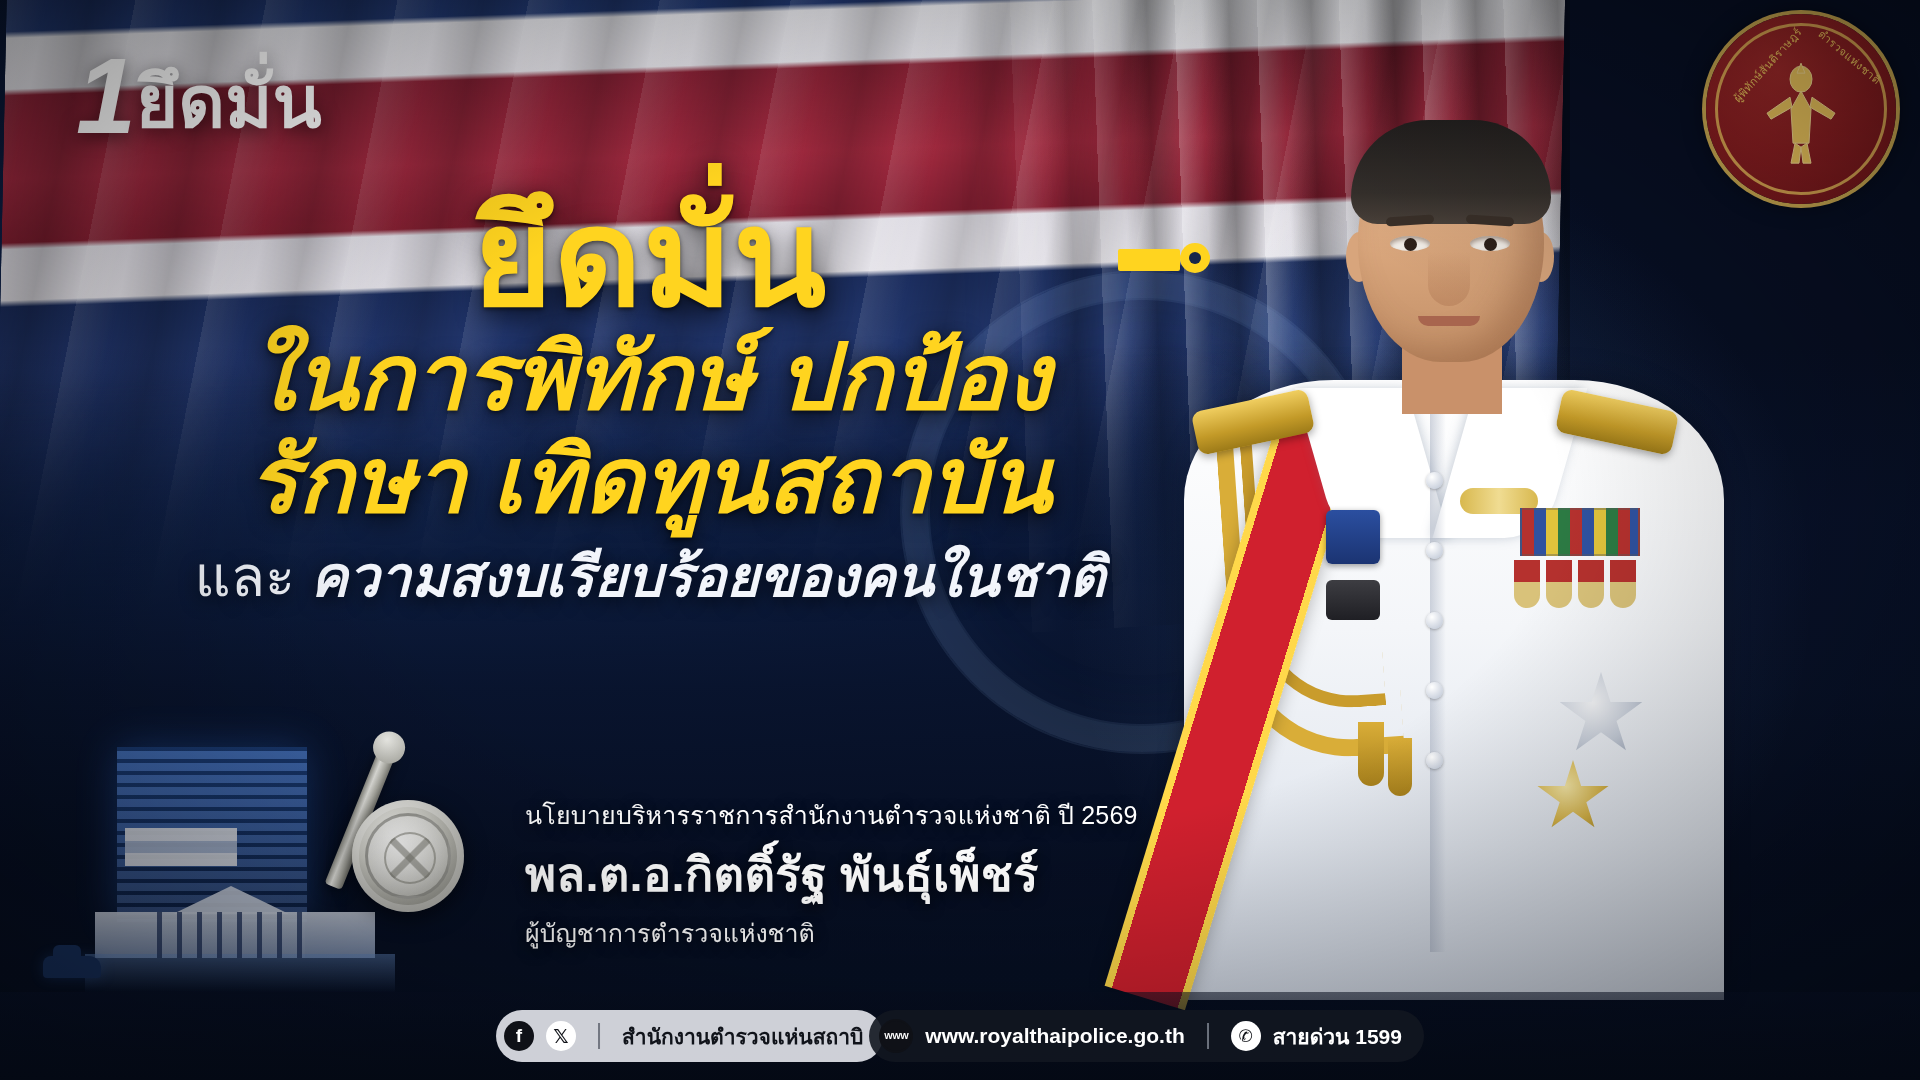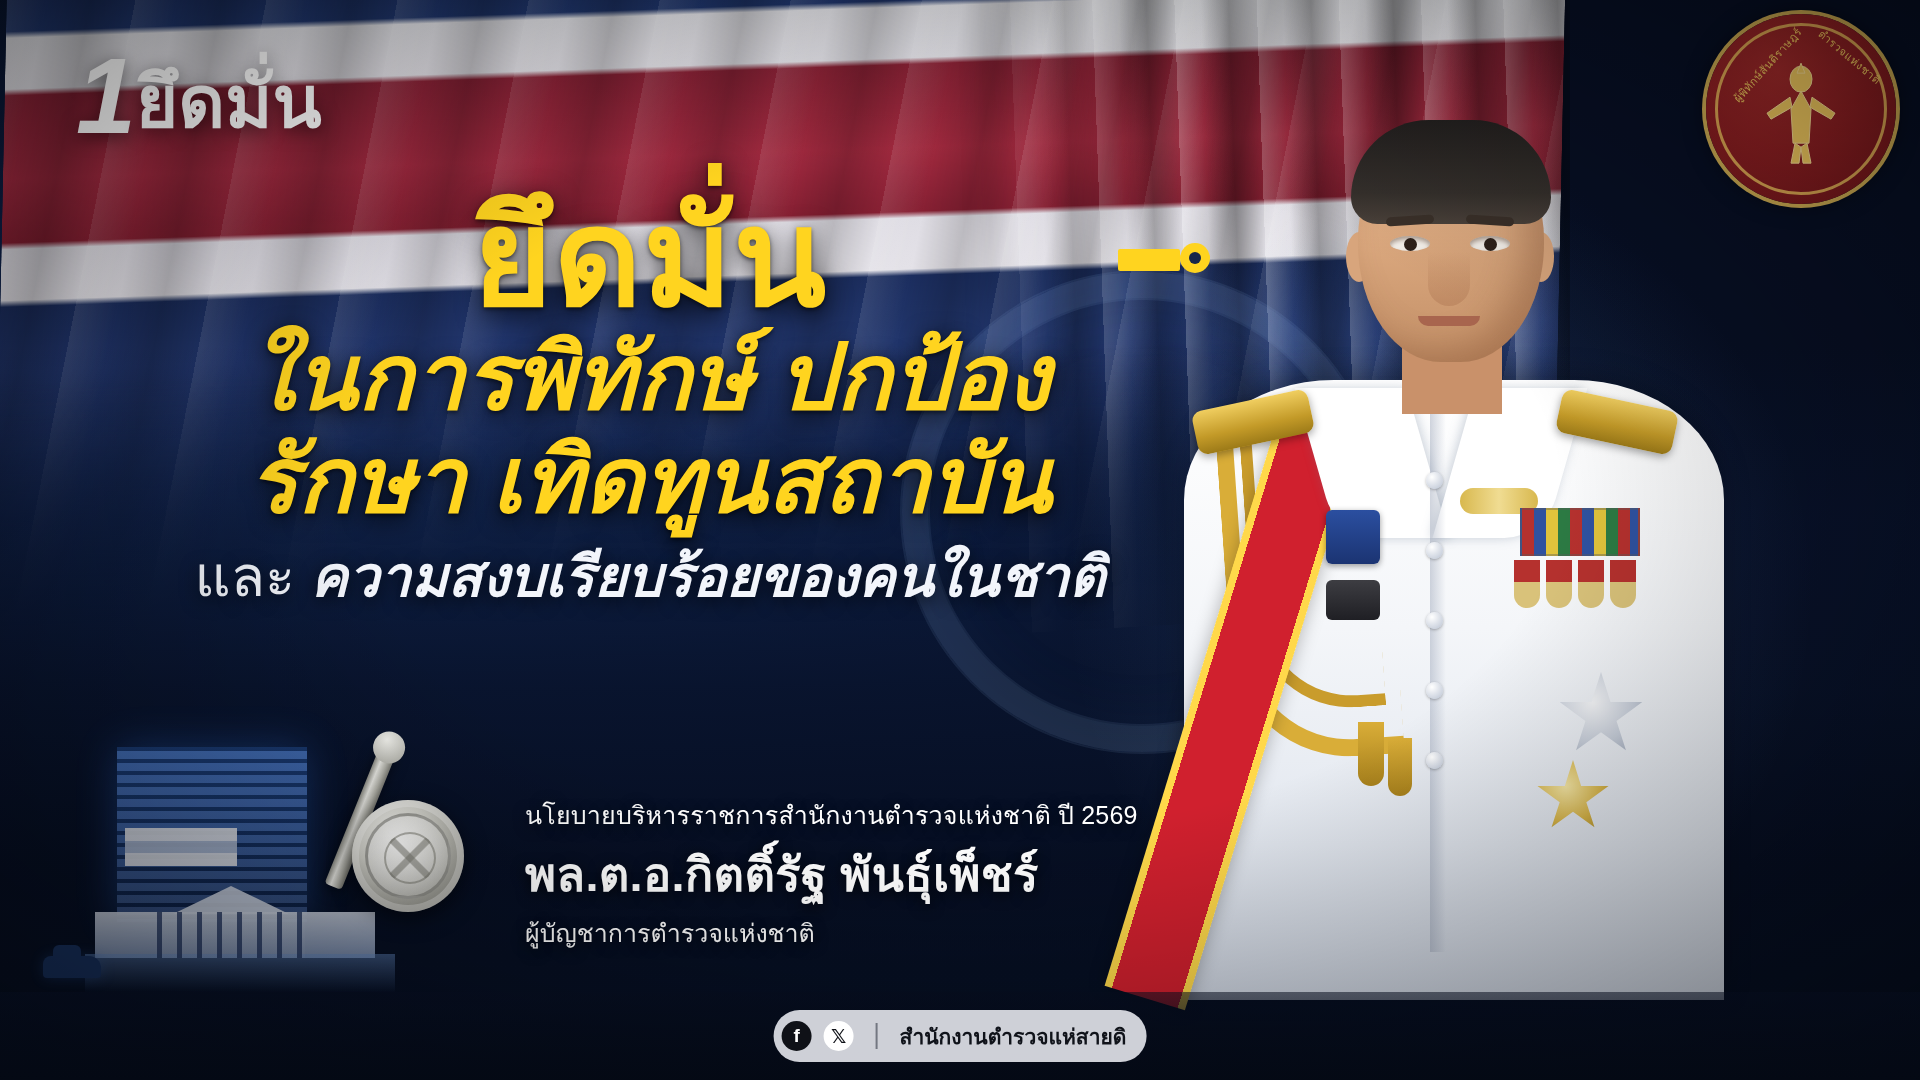--- a/index.html
+++ b/index.html
@@ -692,20 +692,27 @@
 
   <div class="vignette"></div>
 
   <div class="footer">
     <div class="footer-inner">
 
       <div class="pill">
         <div class="soc">f</div>
         <div class="soc light">𝕏</div>
         <div class="divider"></div>
-        <div class="txt">สำนักงานตำรวจแห่สายดิ</div>
+        <div class="txt">สำนักงานตำรวจแห่นสถาบิ</div>
       </div>
 
+      <div class="pill dark">
+        <div class="globe">WWW</div>
+        <div class="txt">www.royalthaipolice.go.th</div>
+        <div class="divider on-dark"></div>
+        <div class="phone">✆</div>
+        <div class="txt reg">สายด่วน 1599</div>
+      </div>
 
     </div>
   </div>
 
 </div>
 
 </body></html>

